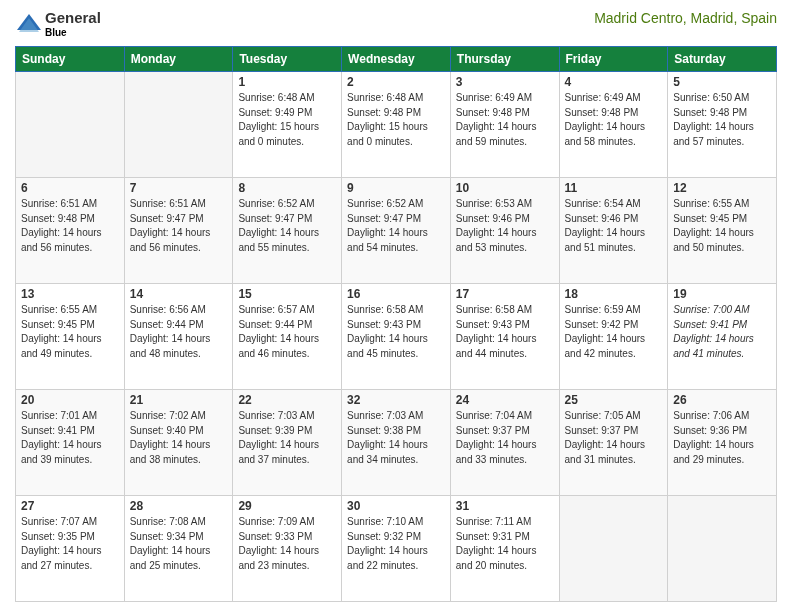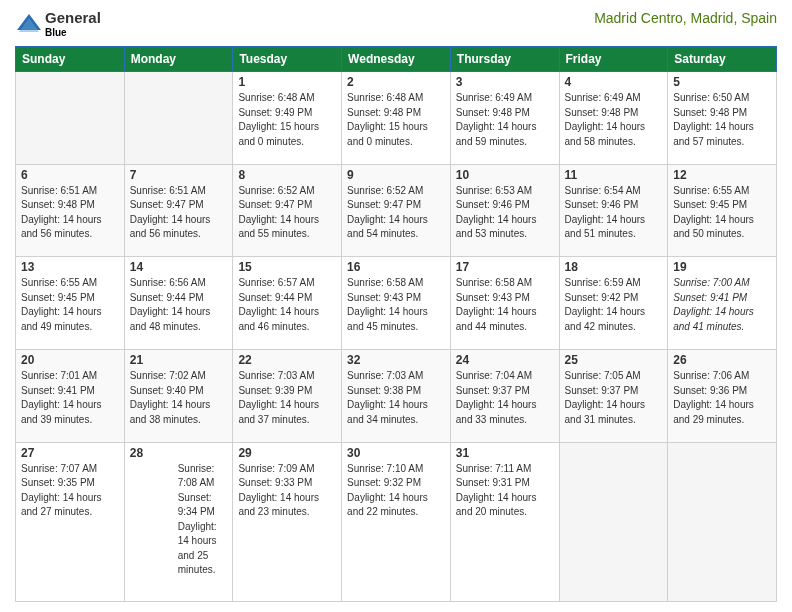--- a/index.html
+++ b/index.html
@@ -329,21 +329,21 @@
         <tr>
           <td>
             <span class="day-num">27</span>
             <div class="day-info" style="white-space: pre-line;">Sunrise: 7:07 AM
 Sunset: 9:35 PM
 Daylight: 14 hours
 and 27 minutes.</div>
           </td>
           <td>
             <span class="day-num">28</span>
-            <div class="day-info" style="white-space: pre-line; margin-left: 48px;">Sunrise: 7:08 AM
+            <div class="day-info" style="white-space: pre-line;">Sunrise: 7:08 AM
 Sunset: 9:34 PM
 Daylight: 14 hours
 and 25 minutes.</div>
           </td>
           <td>
             <span class="day-num">29</span>
             <div class="day-info" style="white-space: pre-line;">Sunrise: 7:09 AM
 Sunset: 9:33 PM
 Daylight: 14 hours
 and 23 minutes.</div>

